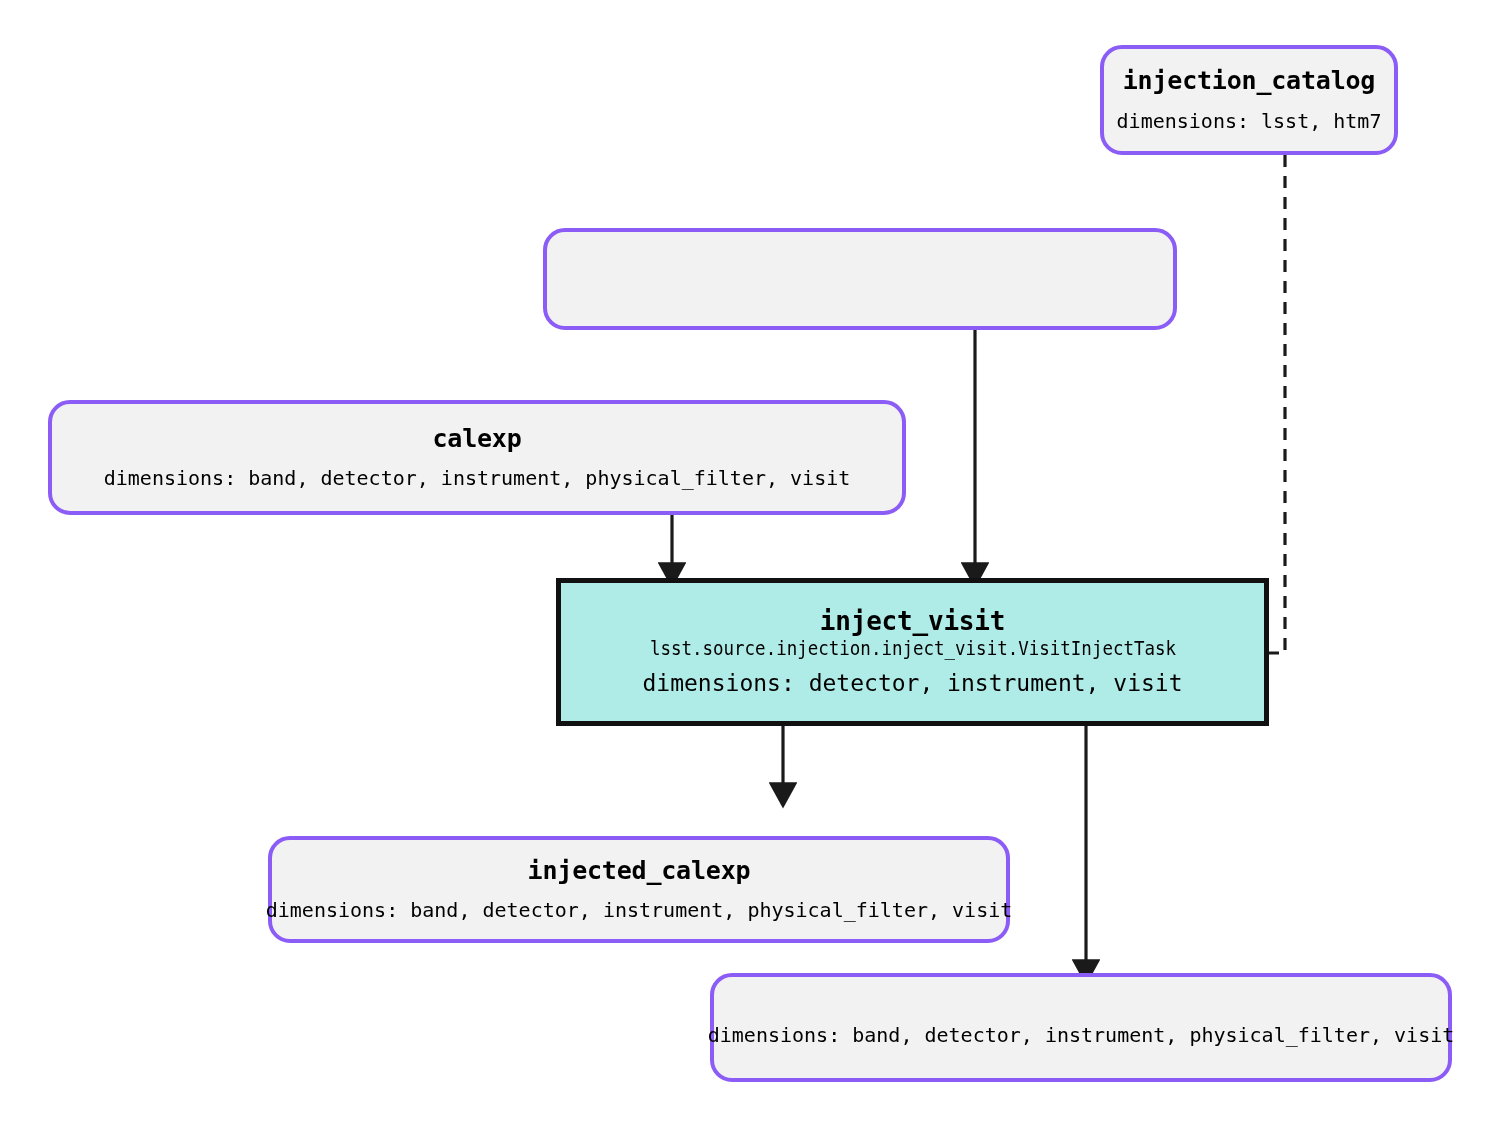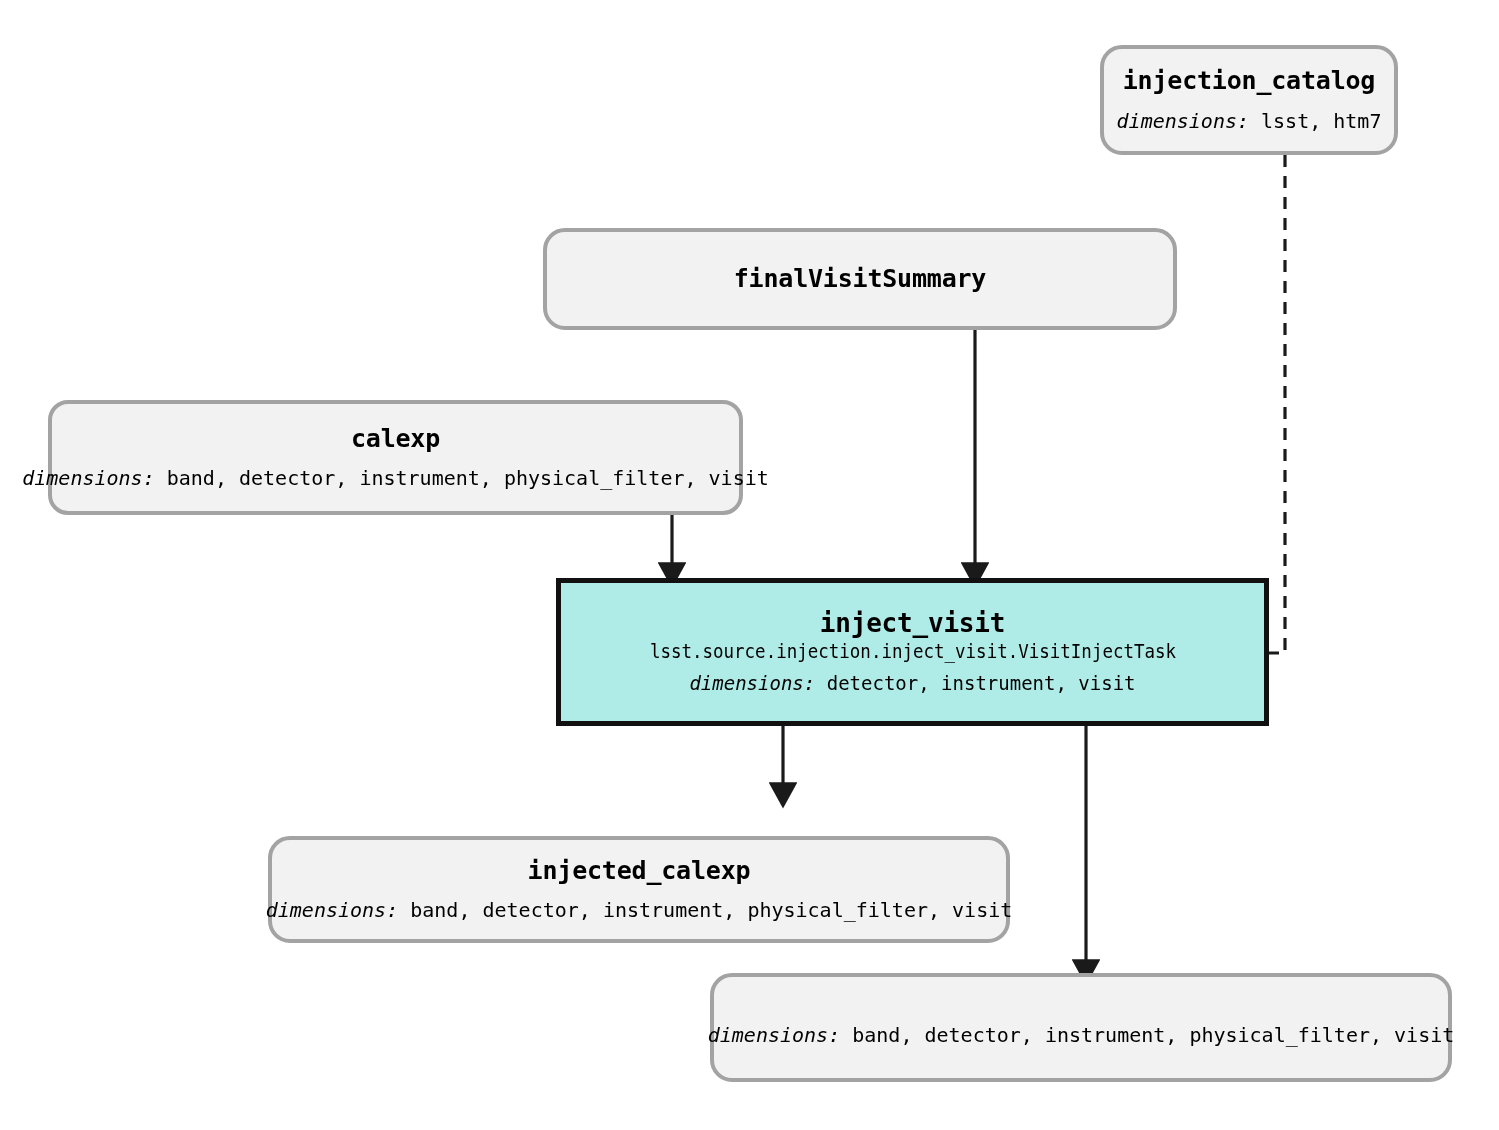--- a/index.html
+++ b/index.html
@@ -29,21 +29,21 @@
     position: absolute;
     box-sizing: border-box;
     display: flex;
     flex-direction: column;
     align-items: center;
     justify-content: center;
     text-align: center;
   }
   .node.dataset {
     background: #f2f2f2;
-    border: 4px solid #a3a3a3;
+    border: 4px solid #8b5cf6;
     border-radius: 22px;
   }
   .node.task {
     background: #b0ece7;
     border: 5px solid #111111;
     border-radius: 0;
   }
   .node-title {
     font-family: "DejaVu Sans Mono", monospace;
     font-weight: bold;
@@ -61,30 +61,29 @@
     line-height: 1.2;
   }
   .node-dims {
     font-family: "DejaVu Sans Mono", monospace;
     font-size: 20px;
     color: #000000;
     white-space: nowrap;
     line-height: 1.2;
   }
   .dims-label {
-    font-style: italic;
     font-weight: normal;
   }
   .dataset .node-dims { margin-top: 14px; }
-  .task .node-dims { margin-top: 10px; font-size: 19px; }
+  .task .node-dims { margin-top: 10px; font-size: 23px; }
 
   
   #node-injection_catalog      { left: 1100px; top: 45px;  width: 298px; height: 110px; }
   #node-finalVisitSummary      { left: 543px;  top: 228px; width: 634px; height: 102px; }
-  #node-calexp                 { left: 48px;   top: 400px; width: 695px; height: 115px; border-radius: 20px; }
+  #node-calexp                 { left: 48px;   top: 400px; width: 858px; height: 115px; }
   #node-inject_visit           { left: 556px;  top: 578px; width: 713px; height: 148px; }
   #node-injected_calexp        { left: 268px;  top: 796px; width: 742px; height: 107px; margin-top: 40px; }
   #node-injected_calexp_catalog{ left: 710px;  top: 973px; width: 742px; height: 109px; }
 </style>
 </head>
 <body>
 
 <div id="canvas">
 
   <svg id="edge-layer" viewBox="0 0 1499 1130" width="1499" height="1130">
@@ -114,21 +113,20 @@
       <line x1="1086" y1="726" x2="1086" y2="963" stroke="#1a1a1a" stroke-width="3.2" marker-end="url(#arrowhead)"></line>
     </g>
   </svg>
 
   <div class="node dataset" id="node-injection_catalog">
     <div class="node-title">injection_catalog</div>
     <div class="node-dims"><span class="dims-label">dimensions:</span><span> lsst, htm7</span></div>
   </div>
 
   <div class="node dataset" id="node-finalVisitSummary">
-    <div class="node-title">finalVisitSummary</div>
   </div>
 
   <div class="node dataset" id="node-calexp">
     <div class="node-title">calexp</div>
     <div class="node-dims"><span class="dims-label">dimensions:</span><span> band, detector, instrument, physical_filter, visit</span></div>
   </div>
 
   <div class="node task" id="node-inject_visit">
     <div class="node-title">inject_visit</div>
     <div class="node-class">lsst.source.injection.inject_visit.VisitInjectTask</div>

